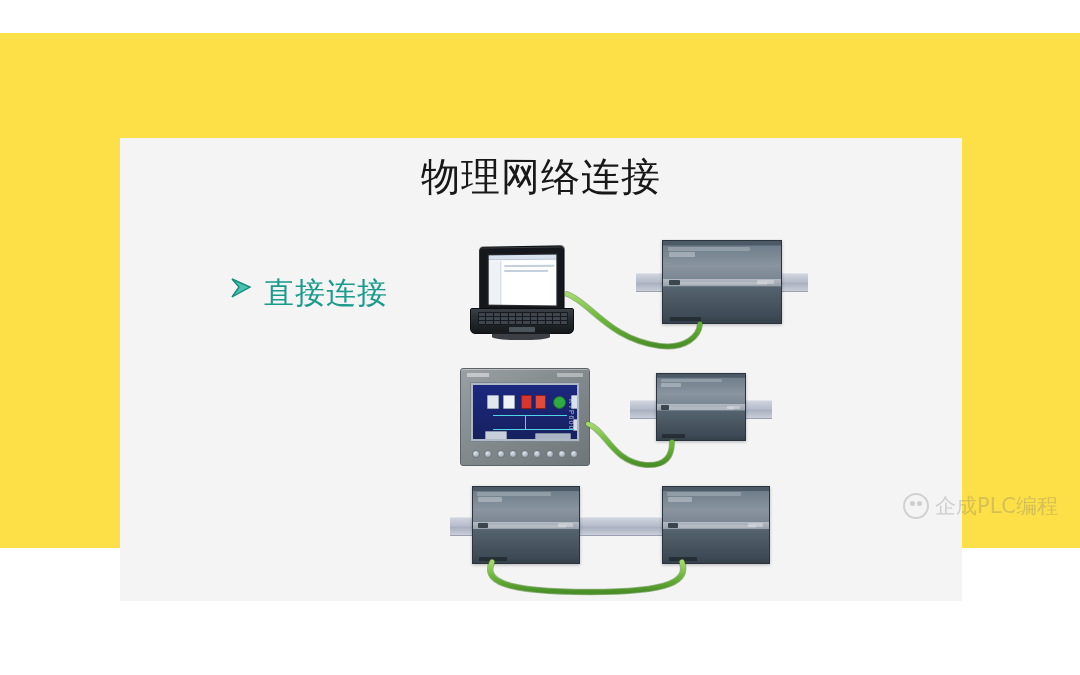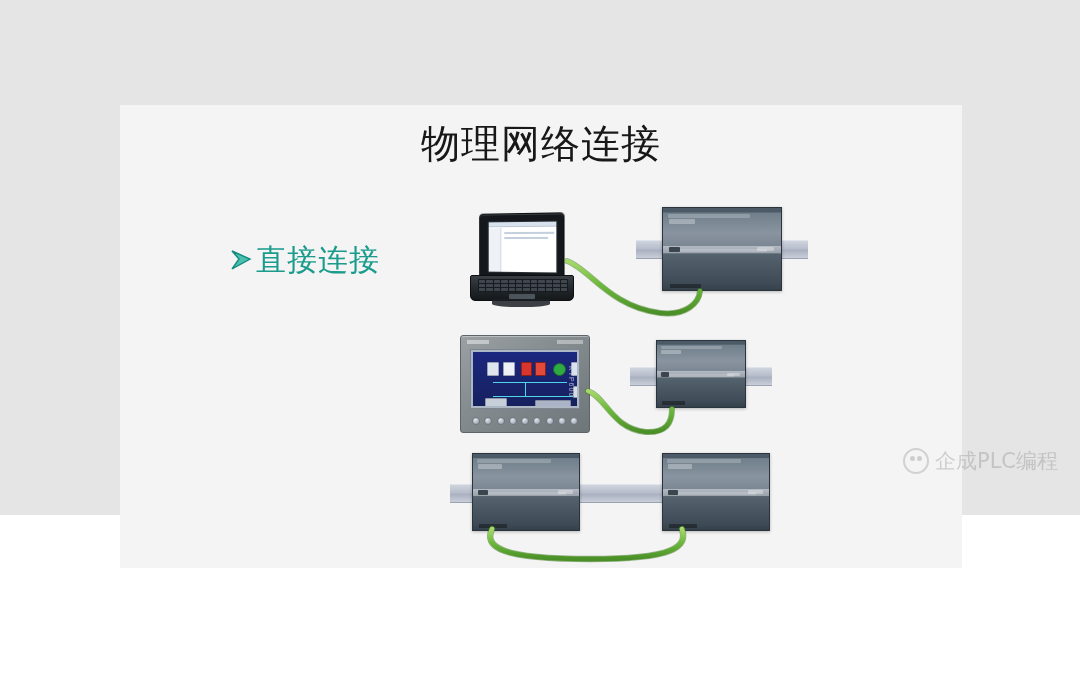--- a/index.html
+++ b/index.html
@@ -2,21 +2,21 @@
 <html><head>
 <meta charset="utf-8">
 <style>
   * { box-sizing: border-box; margin: 0; padding: 0; }
   html, body {
     width: 1080px; height: 675px;
     background: #ffffff;
     font-family: "Liberation Sans", "DejaVu Sans", sans-serif;
     overflow: hidden;
   }
-  #stage { position: relative; width: 1080px; height: 515px; background: #e5e5e5; }
+  #stage { position: relative; width: 1080px; height: 515px; background: #fde047; margin-top: 33px; }
 
   
   .slide {
     position: absolute;
     left: 120px; top: 105px;
     width: 842px; height: 463px;
     background: #f4f4f4;
   }
 
   
@@ -30,21 +30,21 @@
     color: #181818;
     letter-spacing: 1px;
     font-weight: 400;
     font-family: "DejaVu Sans", "Liberation Sans", sans-serif;
   }
 
   
   .bullet-row {
     position: absolute;
     left: 110px; top: 138px;
-    display: flex; align-items: center; gap: 4px;
+    display: flex; align-items: flex-start; gap: 12px;
   }
   .bullet-arrow {
     width: 22px; height: 24px;
     flex: 0 0 22px;
     position: relative;
   }
   .bullet-arrow svg { display: block; }
   .bullet-text {
     font-size: 30px;
     line-height: 34px;
@@ -231,21 +231,21 @@
     position: absolute;
     right: 14px; bottom: 14px;
     font-size: 25px;
     color: #2a2a2a;
     font-family: "DejaVu Sans", "Liberation Sans", sans-serif;
     letter-spacing: 0px;
     white-space: nowrap;
   }
   .wm-ghost {
     position: absolute;
-    right: 22px; bottom: 40px;
+    right: 22px; bottom: 28px;
     font-size: 21px;
     color: rgba(120,120,120,.30);
     font-family: "DejaVu Sans", "Liberation Sans", sans-serif;
     white-space: nowrap;
     display: flex; align-items: center; gap: 6px;
   }
   .wm-ghost-logo {
     width: 26px; height: 26px; border-radius: 50%;
     border: 2px solid rgba(120,120,120,.28);
     position: relative; flex: 0 0 26px;

